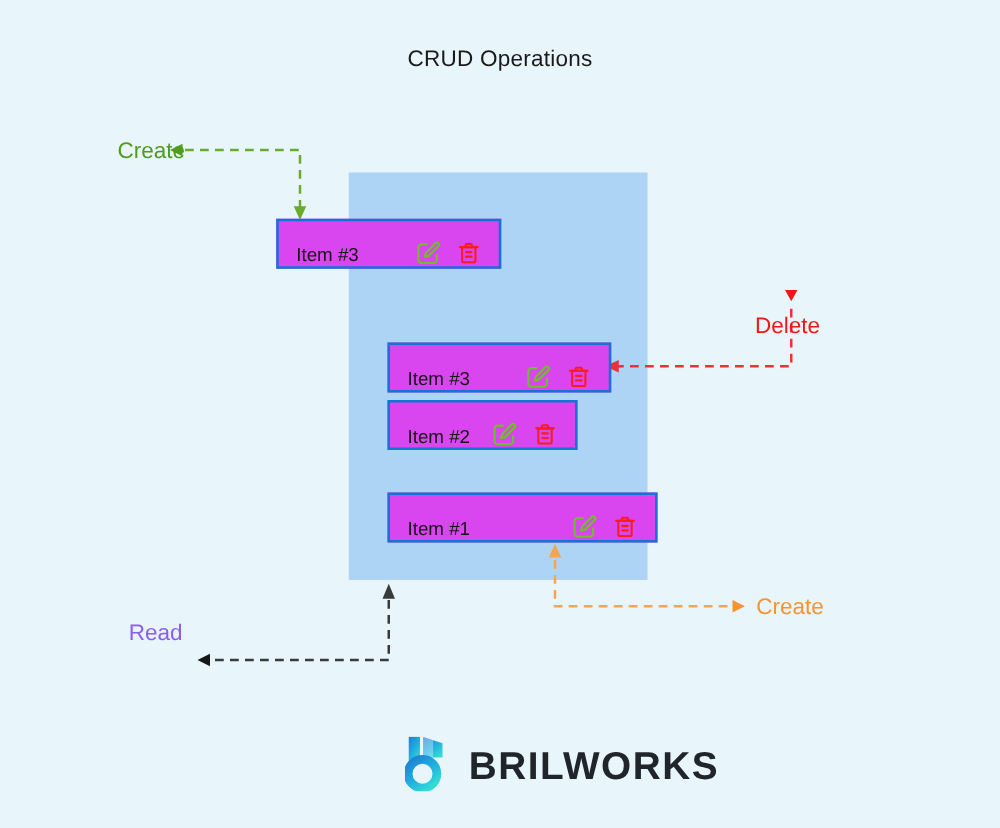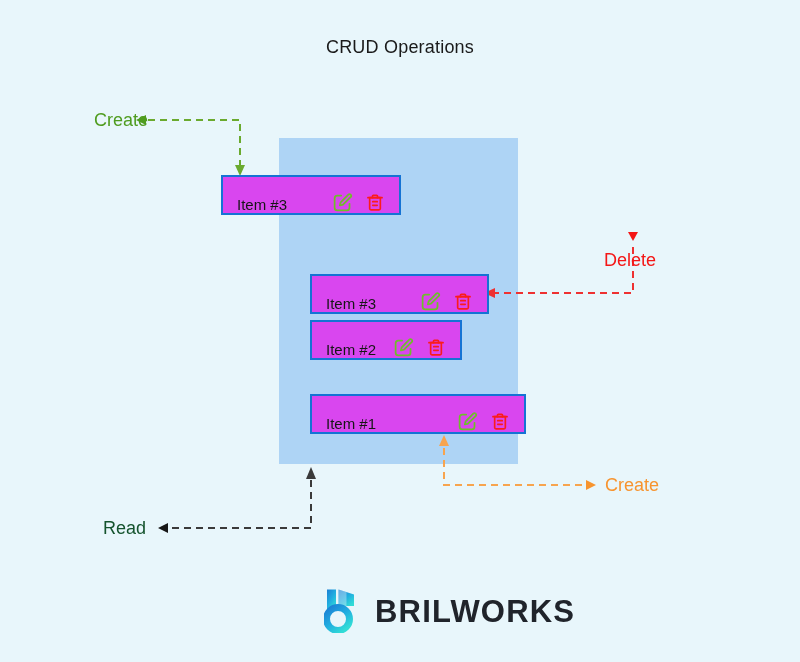--- a/index.html
+++ b/index.html
@@ -50,21 +50,21 @@
   .card-i2{left:310px;top:320px;width:152px;height:40px;}
   .card-i1{left:310px;top:394px;width:216px;height:40px;}
 
   .icon{display:block;}
 
   
   .ann{position:absolute;font-size:18px;white-space:nowrap;}
   .ann-create{left:70px;top:110px;color:#4f9c1f;margin-left:24px;}
   .ann-delete{left:604px;top:218px;color:#f41616;margin-top:32px;}
   .ann-update{left:605px;top:475px;color:#f7942f;}
-  .ann-read{left:103px;top:518px;color:#14532d;}
+  .ann-read{left:103px;top:496px;color:#8b5cf6;}
 
   svg.overlay{position:absolute;left:0;top:0;width:800px;height:662px;pointer-events:none;}
 
   
   .logo{
     position:absolute;left:324px;top:587px;
     display:flex;align-items:center;gap:11px;
   }
   .logo-text{
     font-size:31px;font-weight:bold;color:#20242b;

